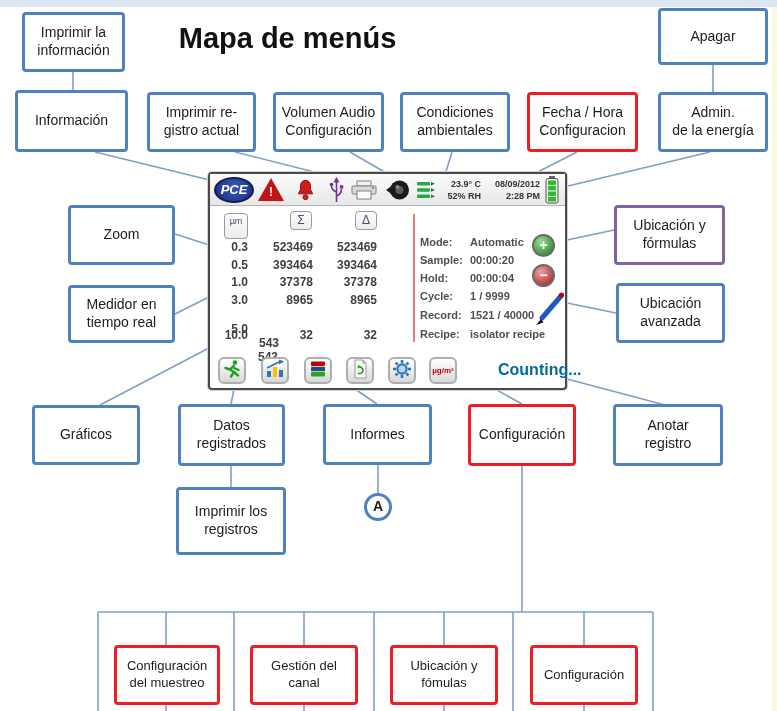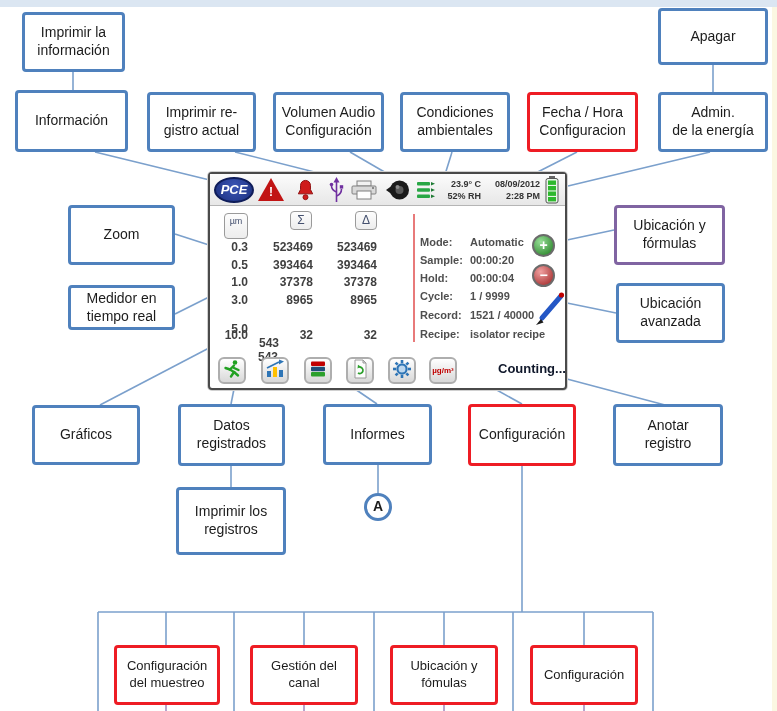--- a/index.html
+++ b/index.html
@@ -64,21 +64,21 @@
 
   .round-btn { position:absolute; left:322px; width:23px; height:23px; border-radius:50%;
     border:2px solid #6b6b6b; color:#fff; font-weight:bold; font-size:14px; text-align:center; line-height:19px; z-index:6; }
   .round-btn.plus { top:60px; background:radial-gradient(circle at 35% 30%, #96dd96, #1d7a1d); }
   .round-btn.minus { top:90px; background:radial-gradient(circle at 35% 30%, #f0a0a0, #9c1f1f); }
 
   .tbtn { position:absolute; top:183px; width:28px; height:27px; border:2px solid #aeaeae; border-radius:6px;
     background:linear-gradient(#ffffff,#d8d8d8); display:flex; align-items:center; justify-content:center; }
   .ugm3 { font-size:8px; font-weight:bold; color:#c00000; }
   .counting { position:absolute; left:288px; top:187px; width:62px; text-align:right;
-    font-size:13px; font-weight:bold; color:#0f172a; }
+    font-size:16px; font-weight:bold; color:#0369a1; }
 </style>
 </head>
 <body>
 
 <div id="stage">
   <div class="top-strip"></div>
   <div class="right-strip"></div>
 
   <svg id="connectors" viewBox="0 0 777 711">
     <line x1="73" y1="72" x2="73" y2="90"></line>
@@ -110,20 +110,21 @@
     <line x1="166" y1="612" x2="166" y2="645"></line>
     <line x1="304" y1="612" x2="304" y2="645"></line>
     <line x1="444" y1="612" x2="444" y2="645"></line>
     <line x1="584" y1="612" x2="584" y2="645"></line>
     <line class="stub" x1="166" y1="705" x2="166" y2="711"></line>
     <line class="stub" x1="304" y1="705" x2="304" y2="711"></line>
     <line class="stub" x1="444" y1="705" x2="444" y2="711"></line>
     <line class="stub" x1="584" y1="705" x2="584" y2="711"></line>
   </svg>
 
+  <div class="page-title">Mapa de menús</div>
 
   <div class="node" style="left:22px;top:12px;width:103px;height:60px">
       <span>Imprimir la
 información</span>
     </div>
   <div class="node" style="left:658px;top:8px;width:110px;height:57px">
       <span>Apagar</span>
     </div>
   <div class="node" style="left:15px;top:90px;width:113px;height:62px">
       <span>Información</span>
@@ -144,21 +145,21 @@
       <span>Fecha / Hora
 Configuracion</span>
     </div>
   <div class="node" style="left:658px;top:92px;width:110px;height:60px">
       <span>Admin.
 de la energía</span>
     </div>
   <div class="node" style="left:68px;top:205px;width:107px;height:60px">
       <span>Zoom</span>
     </div>
-  <div class="node" style="left:68px;top:285px;width:107px;height:45px">
+  <div class="node" style="left:68px;top:285px;width:107px;height:58px">
       <span>Medidor en
 tiempo real</span>
     </div>
   <div class="node purple" style="left:614px;top:205px;width:111px;height:60px">
       <span>Ubicación y
 fórmulas</span>
     </div>
   <div class="node" style="left:616px;top:283px;width:109px;height:60px">
       <span>Ubicación
 avanzada</span>

